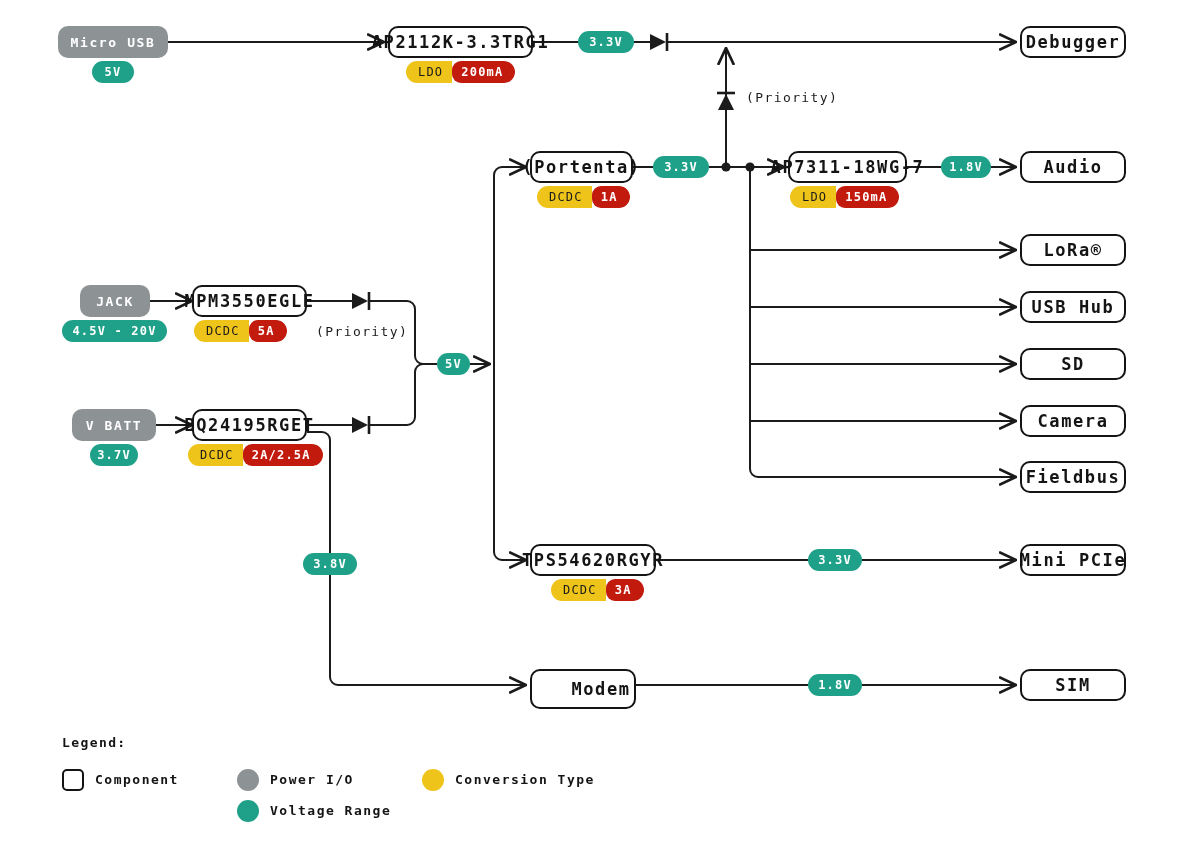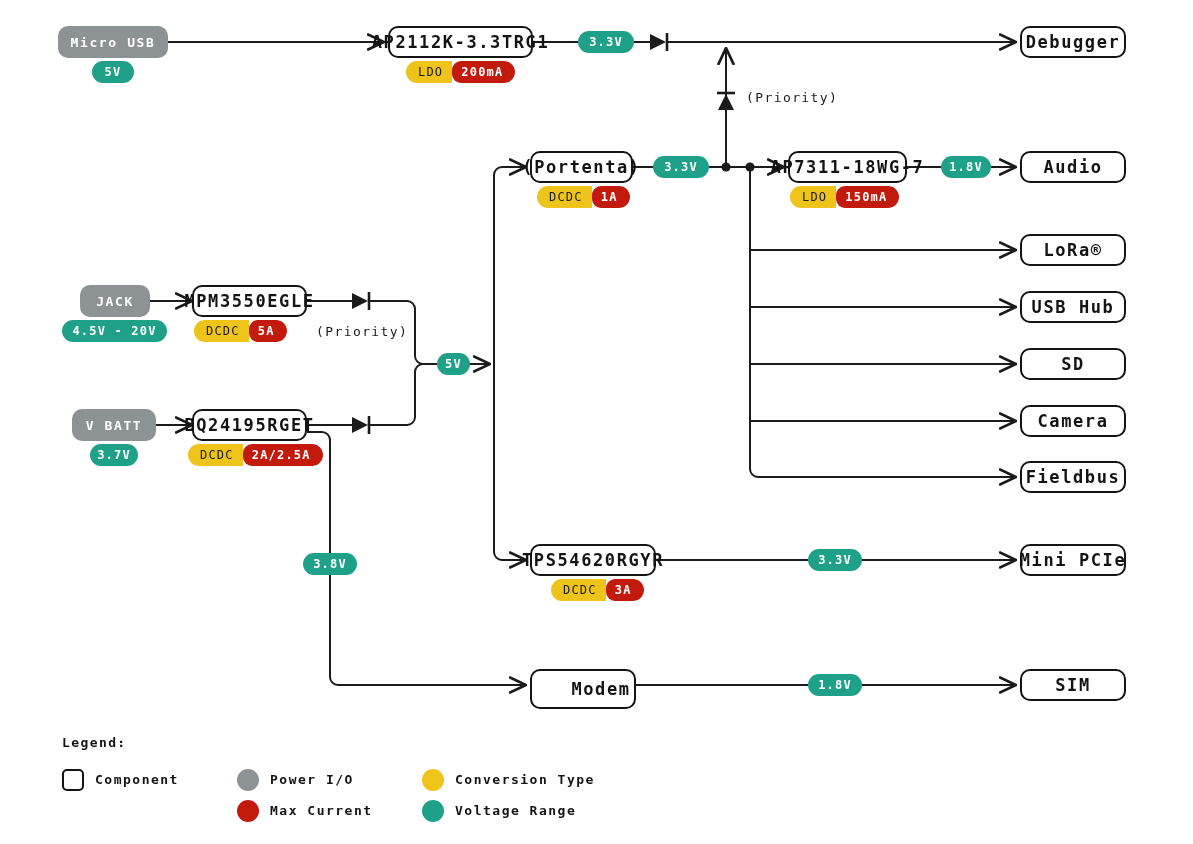--- a/index.html
+++ b/index.html
@@ -306,23 +306,19 @@
         <span class="sw-dot" style="background:#8d9295;"></span>
         <span class="lab">Power I/O</span>
       </div>
       <div class="legend-item">
         <span class="sw-dot" style="background:#efc41a;"></span>
         <span class="lab">Conversion Type</span>
       </div>
 
       <div></div>
       <div class="legend-item">
-        <span class="sw-dot" style="background:#c21b0e;"></span>
-        <span class="lab">Max Current</span>
-      </div>
-      <div class="legend-item">
         <span class="sw-dot" style="background:#1fa189;"></span>
         <span class="lab">Voltage Range</span>
       </div>
     </div>
   </div>
 
 </div>
 
 </body></html>

